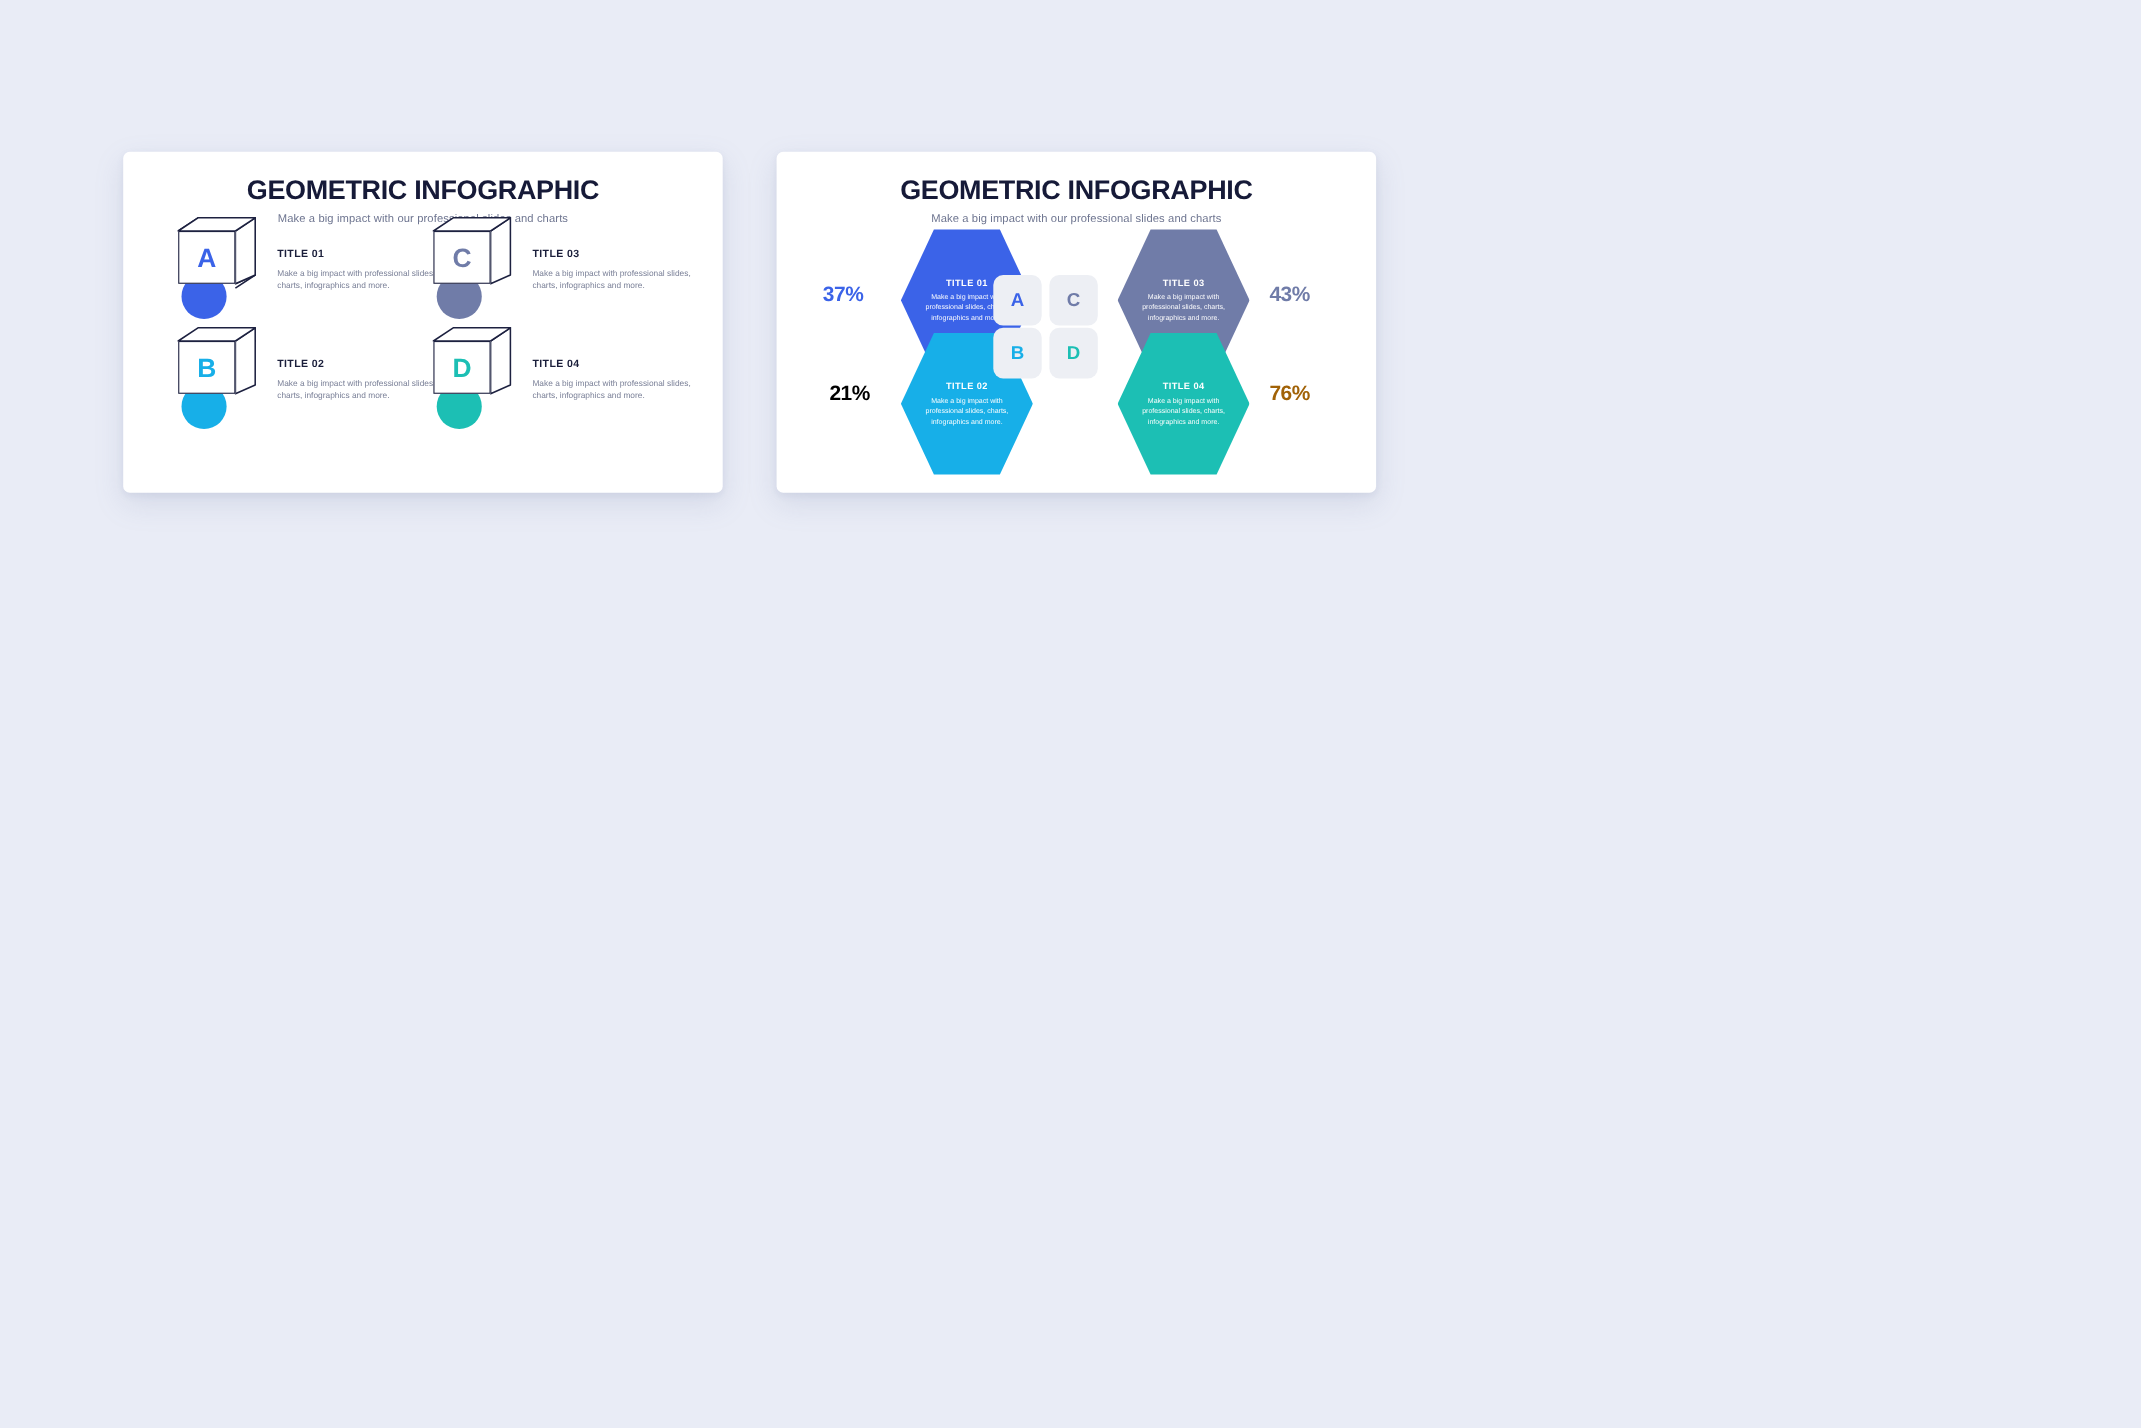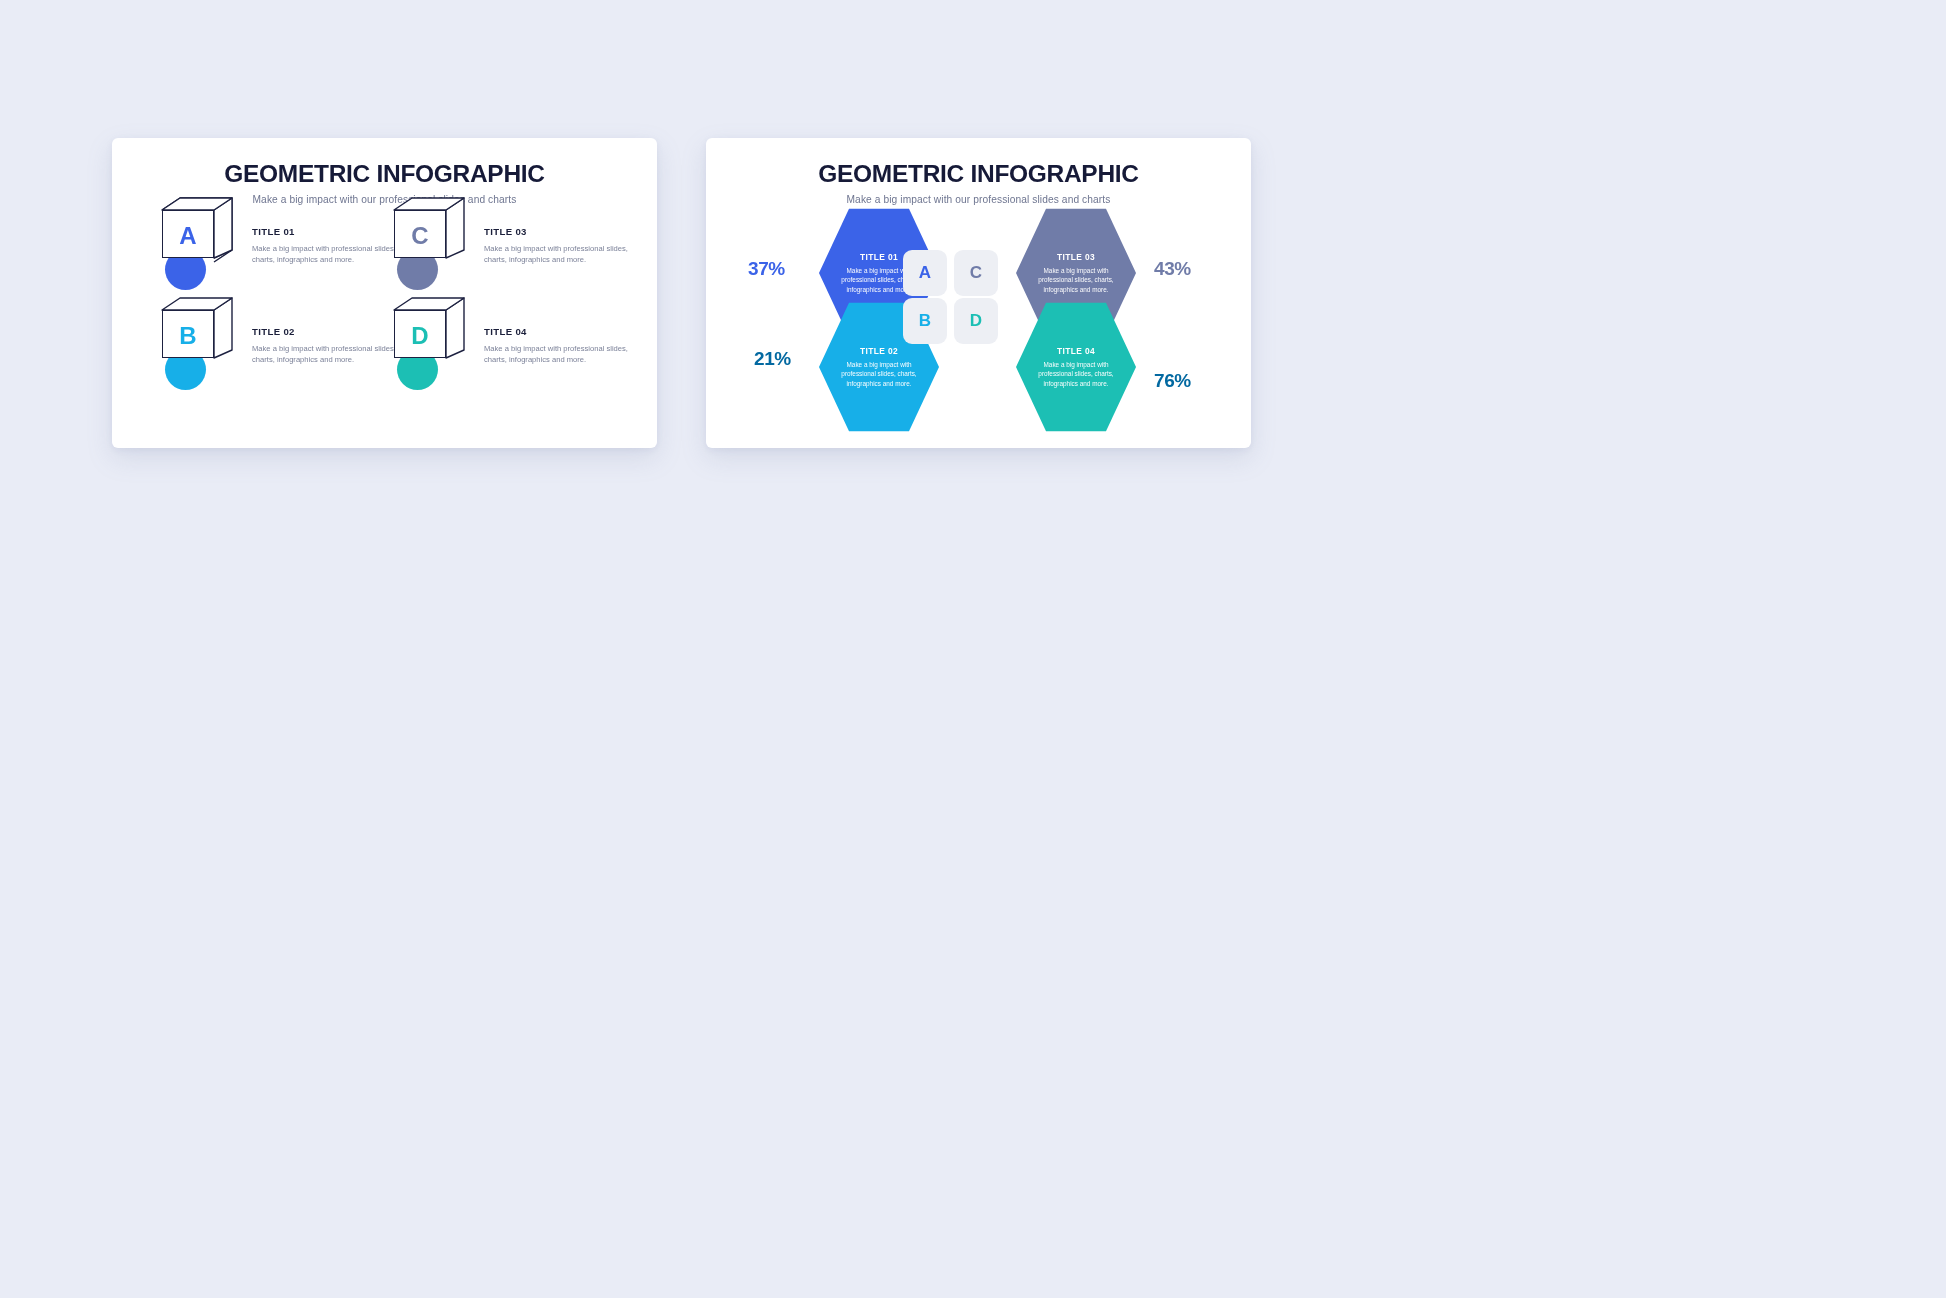--- a/index.html
+++ b/index.html
@@ -232,20 +232,20 @@
         <div class="ht">TITLE 04</div>
         <div class="hd">Make a big impact with professional slides, charts, infographics and more.</div>
       </div>
 
       <div class="badge" id="badgeA" style="color: rgb(59, 99, 232); background: rgb(237, 239, 244);">A</div>
       <div class="badge" id="badgeC" style="color: rgb(112, 124, 168); background: rgb(237, 239, 244);">C</div>
       <div class="badge" id="badgeB" style="color: rgb(23, 175, 232); background: rgb(237, 239, 244);">B</div>
       <div class="badge" id="badgeD" style="color: rgb(28, 191, 180); background: rgb(237, 239, 244);">D</div>
 
       <div class="pct" id="pct1" style="color: rgb(59, 99, 232);">37%</div>
-      <div class="pct" id="pct2" style="color: #0369a1;">21%</div>
+      <div class="pct" id="pct2" style="color: #000000;">21%</div>
       <div class="pct" id="pct3" style="color: rgb(112, 124, 168);">43%</div>
-      <div class="pct" id="pct4" style="color: #0369a1; margin-top: 22px;">76%</div>
+      <div class="pct" id="pct4" style="color: #a16207;">76%</div>
 
     </div>
   </div>
 
 </div>
 
 </body></html>

